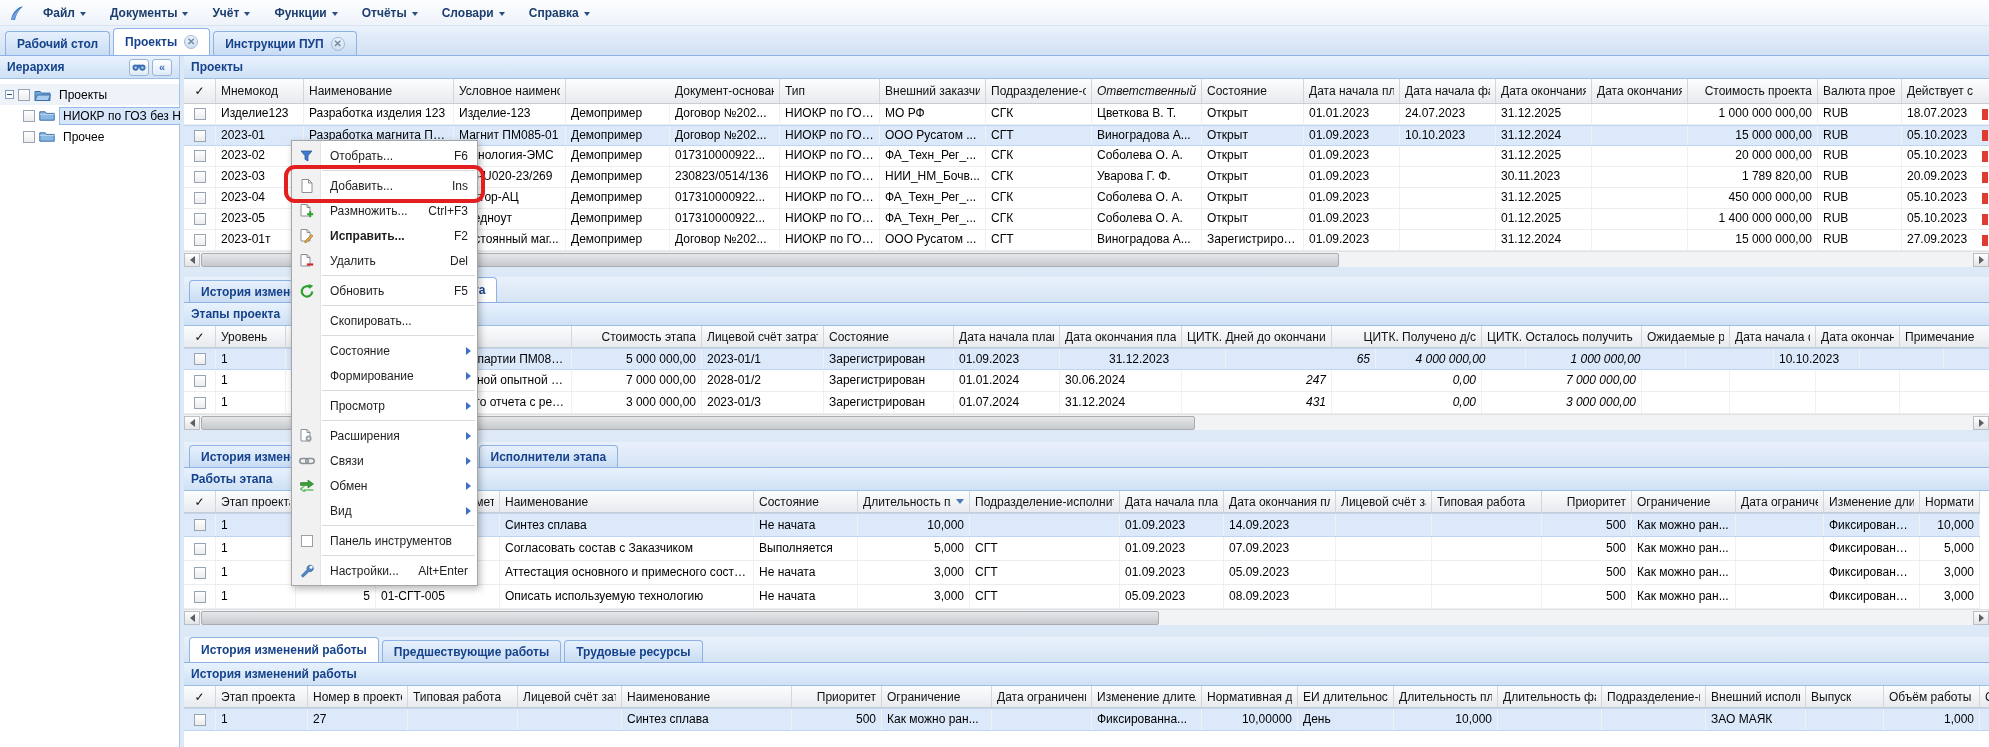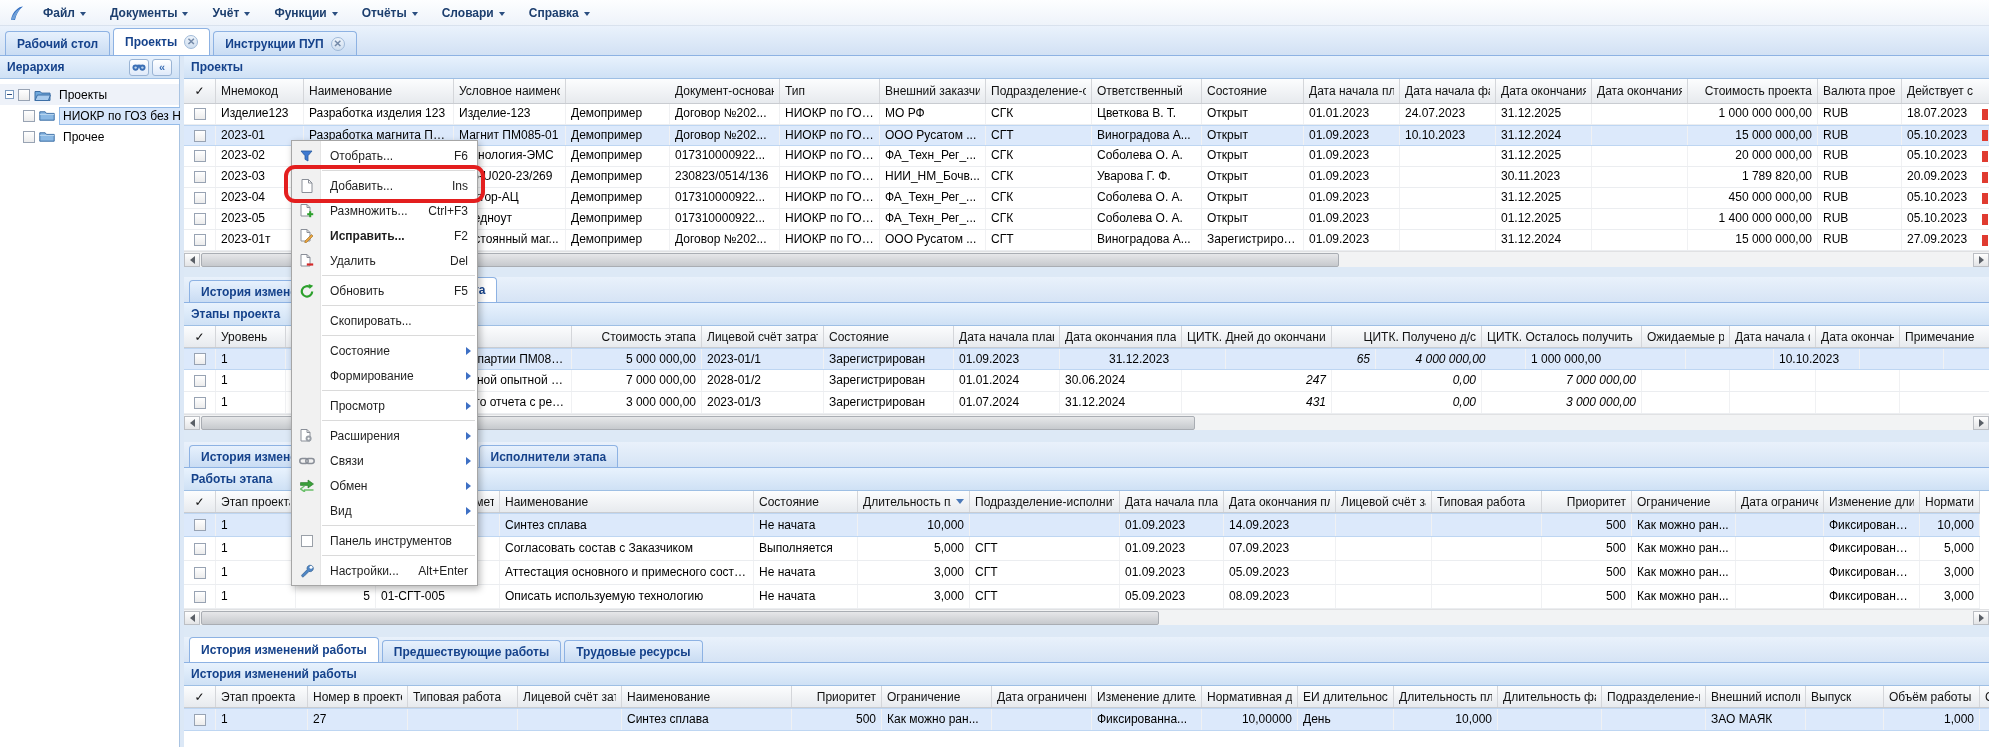--- a/index.html
+++ b/index.html
@@ -230,21 +230,21 @@
             </div>
             <div class="g-hc" style="width: 100px;">
               <span class="g-hct">Тип</span>
             </div>
             <div class="g-hc" style="width: 106px;">
               <span class="g-hct">Внешний заказчик</span>
             </div>
             <div class="g-hc" style="width: 106px;">
               <span class="g-hct">Подразделение-от</span>
             </div>
-            <div class="g-hc" style="width: 110px;">
+            <div class="g-hc" style="width: 110px; font-style: italic;">
               <span class="g-hct">Ответственный</span>
             </div>
             <div class="g-hc" style="width: 102px;">
               <span class="g-hct">Состояние</span>
             </div>
             <div class="g-hc" style="width: 96px;">
               <span class="g-hct">Дата начала план.</span>
             </div>
             <div class="g-hc" style="width: 96px;">
               <span class="g-hct">Дата начала факт.</span>
@@ -498,21 +498,21 @@
             <div class="g-cell" style="width: 70px;">1</div>
             <div class="g-cell" style="width: 56px;">1</div>
             <div class="g-cell" style="width: 230px;">Изготовление опытной партии ПМ085-01</div>
             <div class="g-cell" style="width: 130px; text-align: right;">5 000 000,00</div>
             <div class="g-cell" style="width: 122px;">2023-01/1</div>
             <div class="g-cell" style="width: 130px;">Зарегистрирован</div>
             <div class="g-cell" style="width: 106px;">01.09.2023</div>
             <div class="g-cell" style="width: 122px; margin-left: 44px;">31.12.2023</div>
             <div class="g-cell" style="width: 150px; text-align: right; font-style: italic;">65</div>
             <div class="g-cell" style="width: 150px; text-align: center; font-style: italic;">4 000 000,00</div>
-            <div class="g-cell" style="width: 160px; text-align: left; ">1 000 000,00</div>
+            <div class="g-cell" style="width: 160px; text-align: center; font-style: italic;">1 000 000,00</div>
             <div class="g-cell" style="width: 88px;"></div>
             <div class="g-cell" style="width: 86px;">10.10.2023</div>
             <div class="g-cell" style="width: 84px;"></div>
             <div class="g-cell" style="width: 100px;"></div>
           </div>
           <div class="g-row" style="width: 1816px;">
             <div class="g-cell chk" style="width: 32px;">
               <span class="cbx"></span>
             </div>
             <div class="g-cell" style="width: 70px;">1</div>

